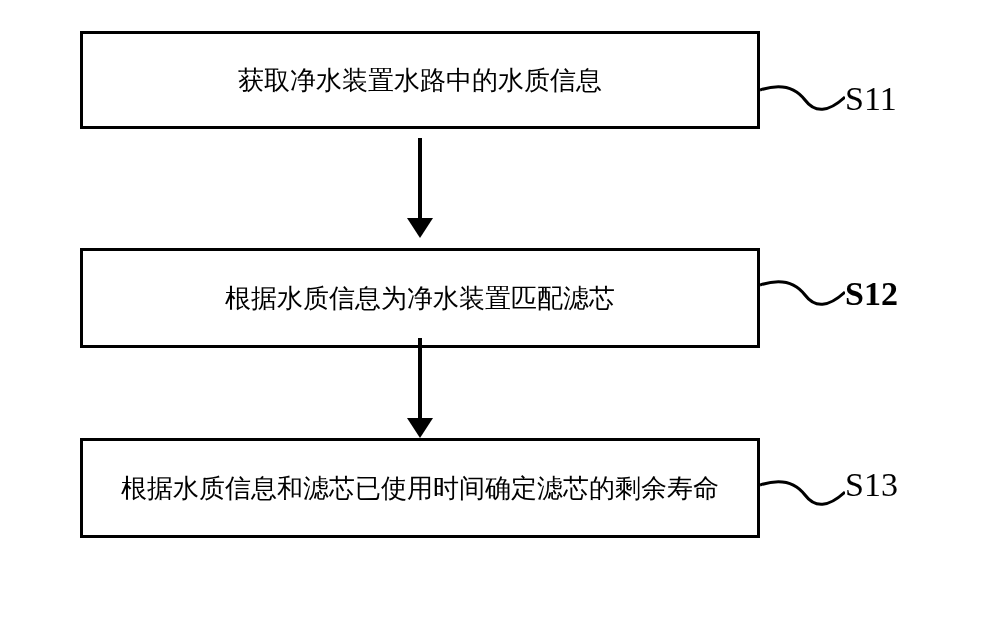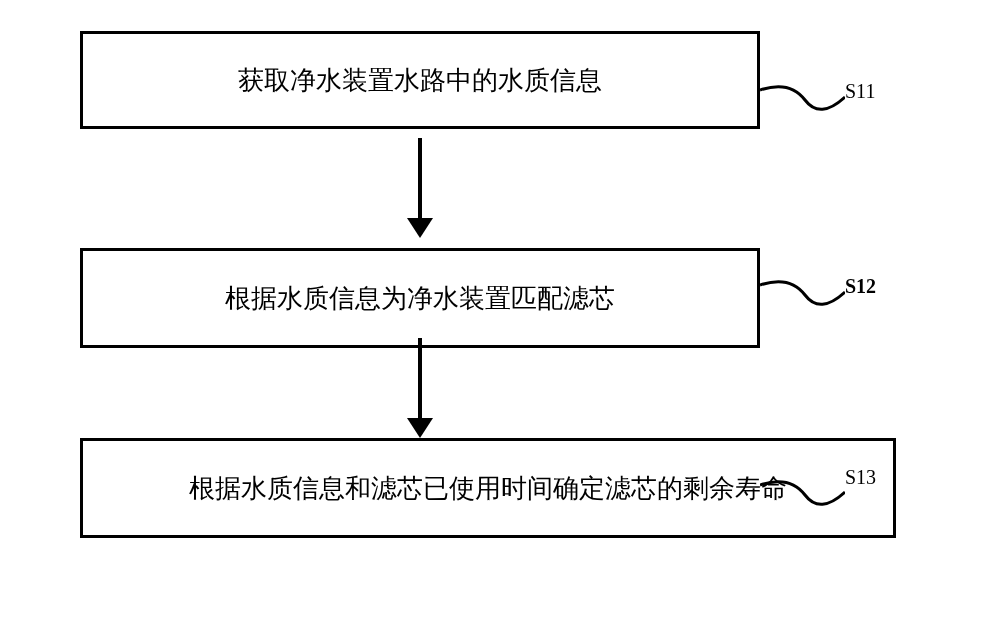--- a/index.html
+++ b/index.html
@@ -38,21 +38,21 @@
     }
     .box-2 {
       left: 80px;
       top: 248px;
       width: 680px;
       height: 100px;
     }
     .box-3 {
       left: 80px;
       top: 438px;
-      width: 816px;
+      width: 680px;
       height: 100px;
     }
     .arrow {
       position: absolute;
       left: 418px;
       width: 4px;
       background: #000;
     }
     .arrow-1 {
       top: 138px;
@@ -72,21 +72,21 @@
       border-top: 20px solid #000;
     }
     .arrowhead-1 {
       top: 218px;
     }
     .arrowhead-2 {
       top: 418px;
     }
     .label {
       position: absolute;
-      font-size: 20px;
+      font-size: 34px;
       font-family: "Times New Roman", serif;
     }
     .label-1 {
       left: 845px;
       top: 80px;
     }
     .label-2 {
       left: 845px;
       top: 275px;
       font-weight: bold;

